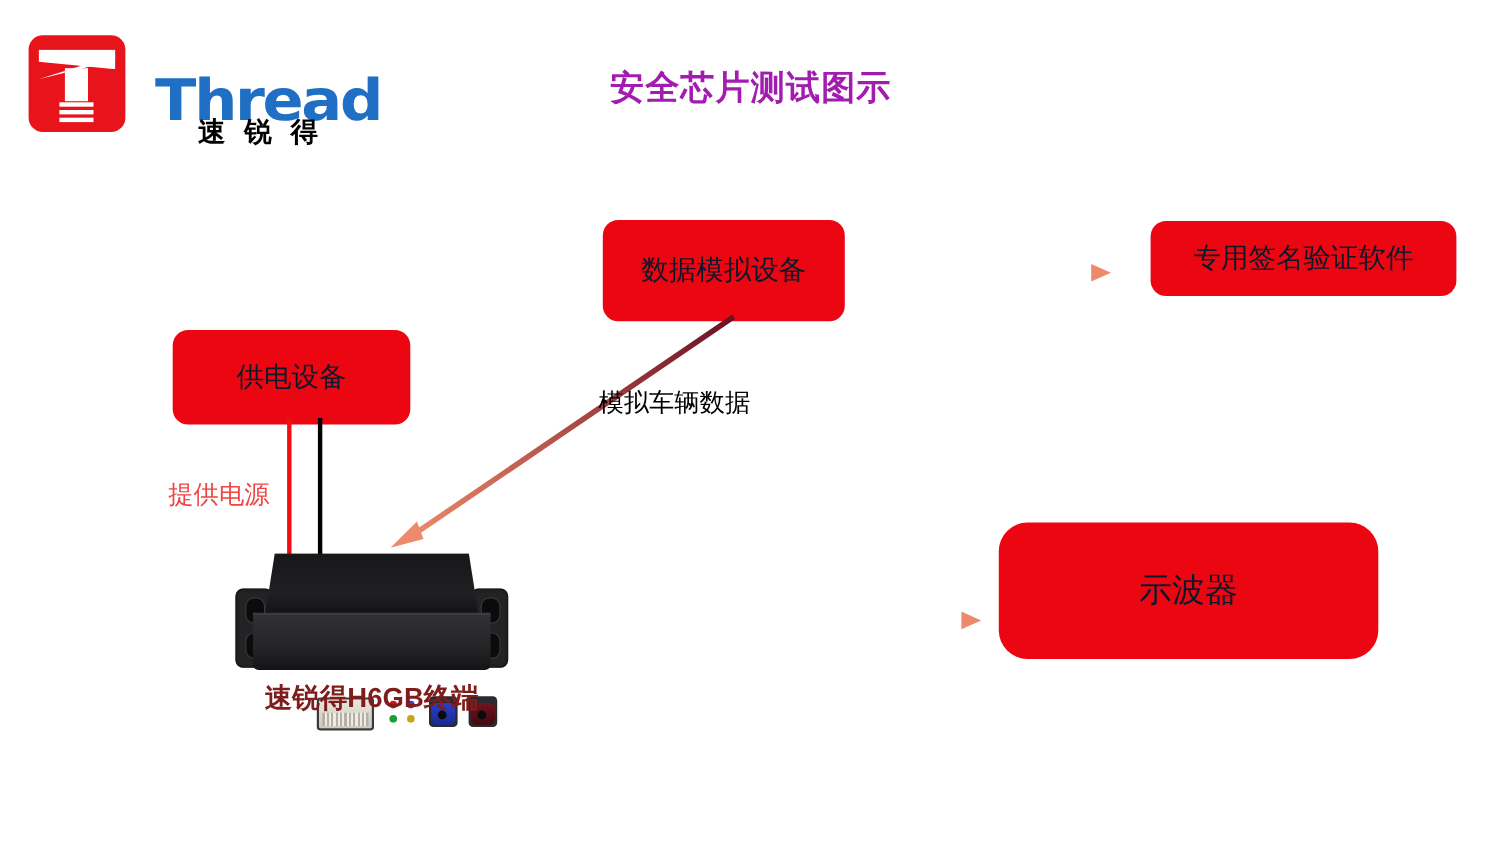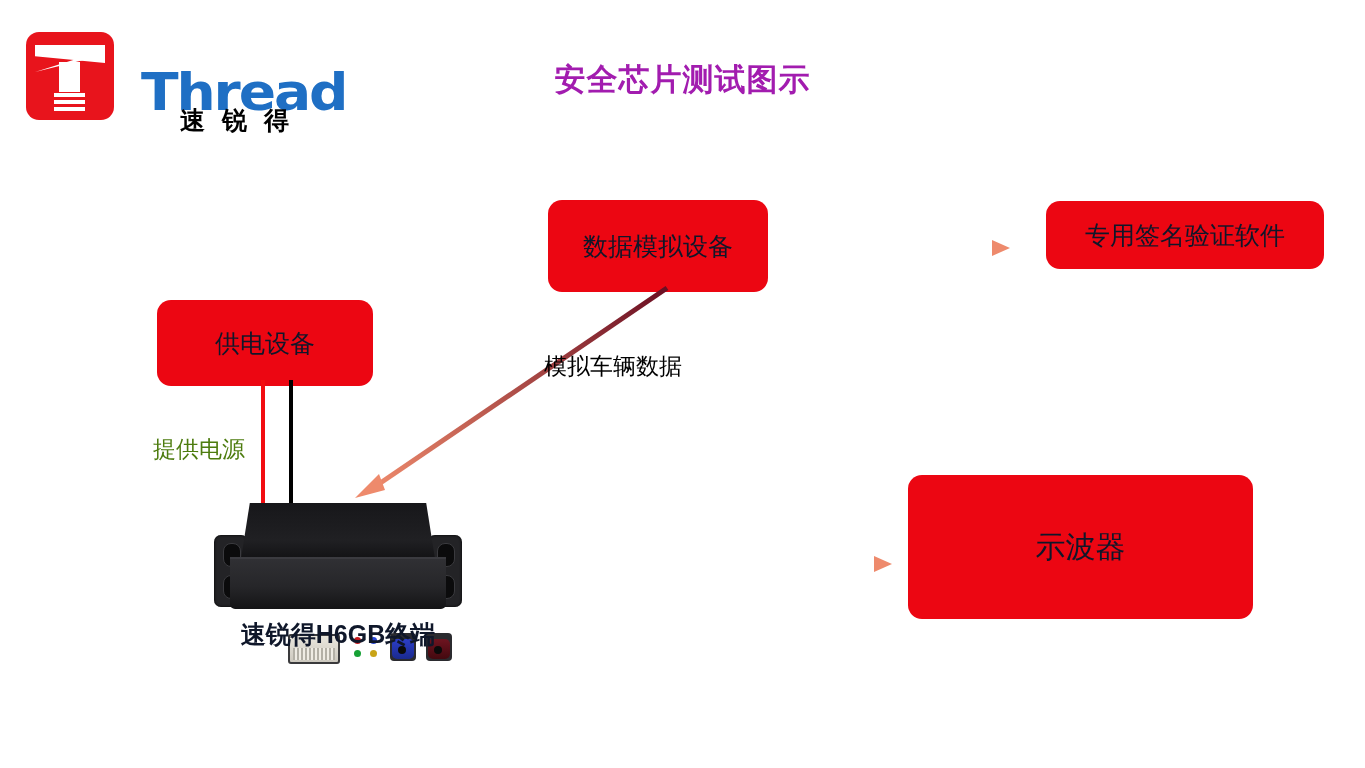--- a/index.html
+++ b/index.html
@@ -119,34 +119,34 @@
     display: flex;
     align-items: center;
     justify-content: center;
     text-align: right;
     font-size: 25px;
     line-height: 1.2;
   }
   #box-power      { left: 145px; top: 300px;  width: 216px; height: 86px; margin-left: 12px;  }
   #box-simulator  { left: 548px; top: 200px;  width: 220px; height: 92px;  }
   #box-verifier   { left: 1046px; top: 201px; width: 278px; height: 68px;  }
-  #box-scope      { left: 908px; top: 475px;  width: 345px; height: 144px; border-radius: 14px; font-size: 30px; }
+  #box-scope      { left: 908px; top: 475px;  width: 345px; height: 124px; border-radius: 26px; font-size: 30px; }
 
   
   .wire {
     position: absolute;
     width: 4px;
   }
   #wire-red   { left: 261px; top: 380px; height: 128px; background: #f20d11; }
   #wire-black { left: 289px; top: 380px; height: 128px; background: #000000; }
 
   .wire-label {
     position: absolute;
     font-size: 23px;
-    color: #4d7c0f;
+    color: #ef4444;
     white-space: nowrap;
   }
   #label-power { left: 153px; top: 434px; }
 
   
   .arrow-svg {
     position: absolute;
     overflow: visible;
   }
   #arrow-export-svg { left: 760px; top: 232px; width: 250px; height: 32px; }
@@ -279,21 +279,21 @@
   #port-red .cap  { background: linear-gradient(180deg, #6e1420 0%, #43090f 100%); }
 
   #device-caption {
     position: absolute;
     left: 212px;
     top: 618px;
     width: 252px;
     text-align: center;
     font-size: 25px;
     font-weight: bold;
-    color: #0f172a;
+    color: #7f1d1d;
     white-space: nowrap;
   }
 </style>
 </head>
 <body>
 
 <div id="slide">
 
   <div class="logo-wrap">
     <div class="logo-mark">

